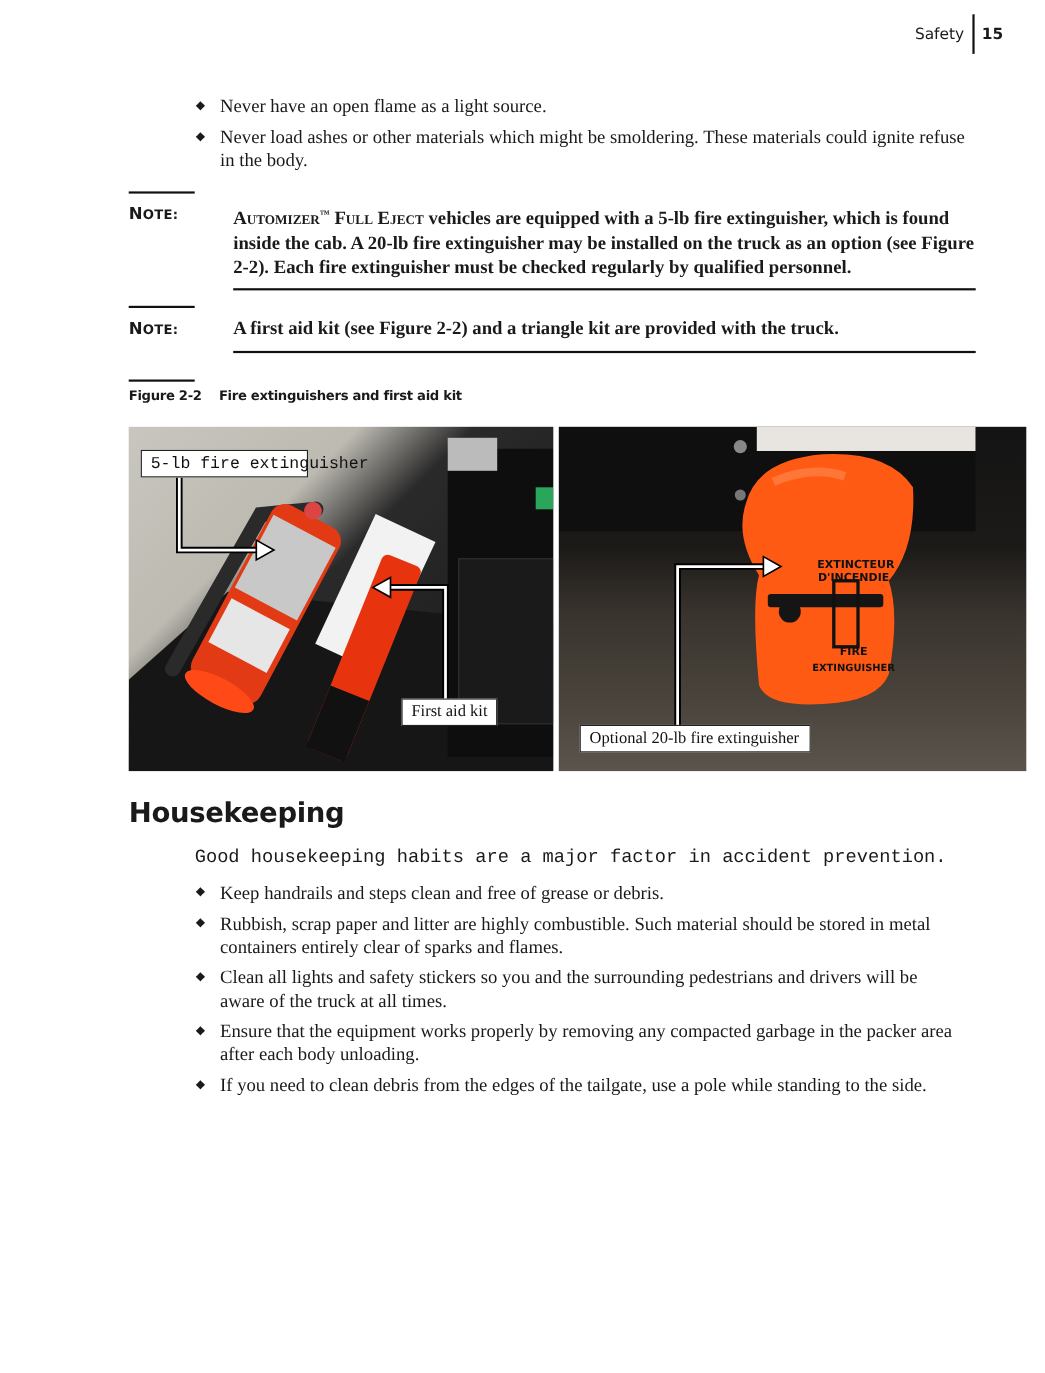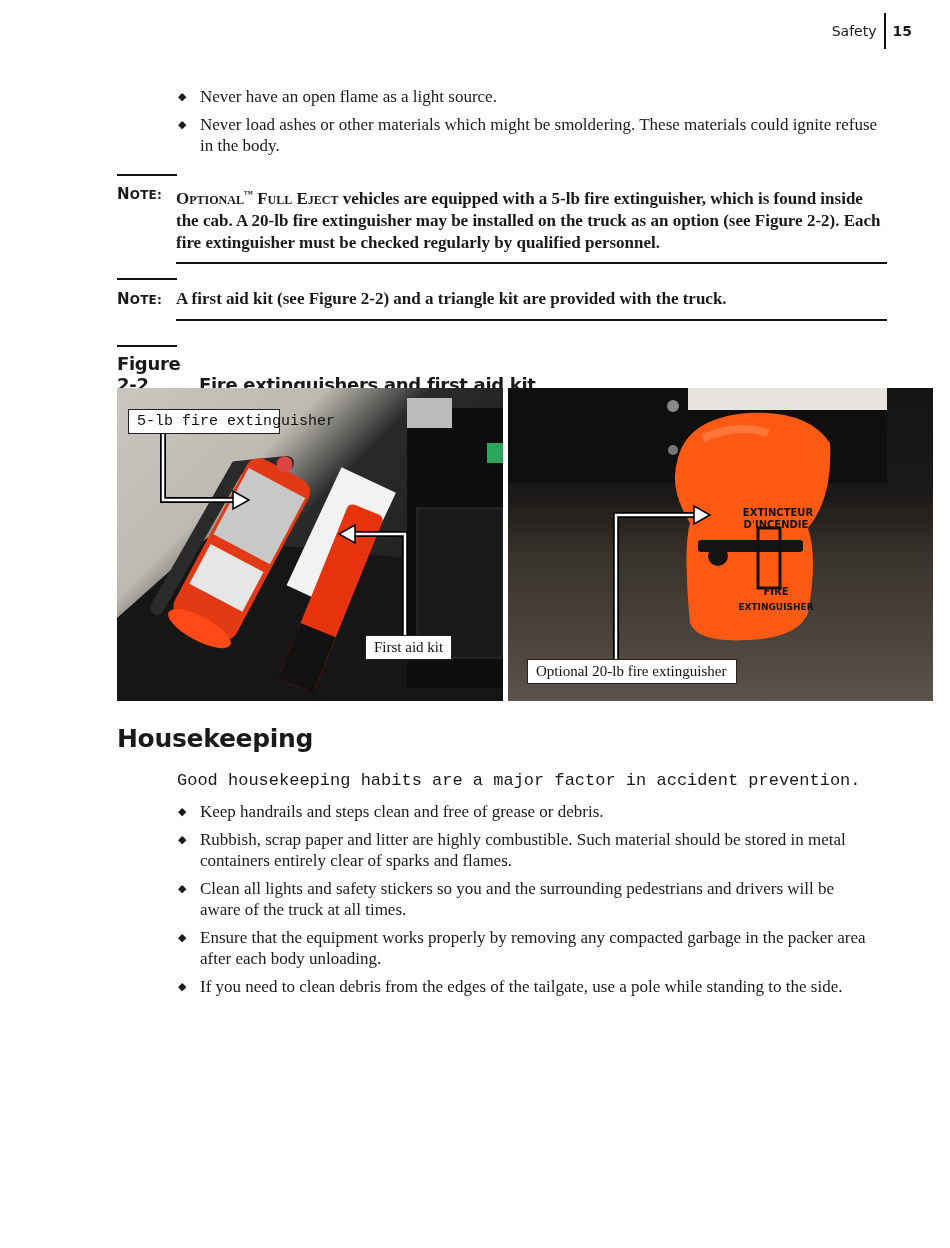--- a/index.html
+++ b/index.html
@@ -7,27 +7,27 @@
   .header { position:absolute; top:14px; right:38px; display:flex; align-items:center; height:34px; font-family:"DejaVu Sans", sans-serif; font-size:14px; }
   .header .section { padding-right:7px; }
   .header .sep { width:2px; height:36px; background:#111; }
   .header .pagenum { padding-left:7px; font-weight:bold; }
 
   .bullets { list-style:none; margin:0; padding:0; position:absolute; left:178px; width:700px; }
   .bullets li { position:relative; padding-left:22px; font-size:17px; line-height:21px; margin-bottom:7px; }
   .bullets li .dia { position:absolute; left:0; top:0; font-size:11px; line-height:21px; }
 
   .rule-short { position:absolute; left:117px; width:60px; height:2px; background:#111; }
-  .note { position:absolute; left:117px; width:770px; display:flex; }
+  .note { position:absolute; left:117px; width:770px; display:flex;gap:36px; }
   .note .lbl { width:59px; flex:none; font-family:"DejaVu Sans", sans-serif; font-weight:bold; font-size:15px; line-height:22px; letter-spacing:0.2px; }
   .note .lbl .sm { font-size:12px; }
   .note .body { flex:1; font-weight:bold; font-size:17px; line-height:22px; border-bottom:2px solid #111; padding-bottom:8px; }
   .sc { font-variant:small-caps; }
 
-  .fig-caption { position:absolute; left:117px; top:353px; font-family:"DejaVu Sans", sans-serif; font-weight:bold; font-size:18px; letter-spacing:-0.3px; }
+  .fig-caption { position:absolute; left:117px; top:353px; font-family:"DejaVu Sans", sans-serif; font-weight:bold; font-size:12px; letter-spacing:-0.3px; }
   .fig-caption .num { display:inline-block; width:82px; }
 
   .photo { position:absolute; top:388px; height:313px; overflow:hidden; }
   .photo-left { left:117px; width:386px; background:linear-gradient(135deg,#c9c6bf 0%,#bdbab2 30%,#2a2a2a 45%,#151515 100%); }
   .photo-right { left:508px; width:425px; background:linear-gradient(180deg,#141414 0%,#1c1a18 35%,#3a342e 55%,#4a443d 80%,#5a544c 100%); }
   .photo svg { position:absolute; left:0; top:0; }
   .callout { position:absolute; background:#fff; border:1px solid #222; font-family:"Liberation Serif", serif; font-size:15px; padding:3px 8px; color:#111; white-space:nowrap; }
 
   h2.section-title { position:absolute; left:117px; top:724px; margin:0; font-family:"DejaVu Sans", sans-serif; font-weight:bold; font-size:25px; letter-spacing:-0.3px; }
   .intro { position:absolute; left:177px; top:770px; font-size:17px; line-height:21px;font-family:Liberation Mono, monospace; }
@@ -42,21 +42,21 @@
 </div>
 
 <ul class="bullets" style="top:86px;">
   <li><span class="dia">◆</span><span>Never have an open flame as a light source.</span></li>
   <li><span class="dia">◆</span><span>Never load ashes or other materials which might be smoldering. These materials could ignite refuse in the body.</span></li>
 </ul>
 
 <div class="rule-short" style="top:174px;"></div>
 <div class="note" style="top:183px;">
   <div class="lbl"><span>N</span><span class="sm">OTE:</span></div>
-  <div class="body"><span class="sc">Optional</span><sup style="font-size:9px;">™</sup> <span class="sc">Full Eject</span><span> vehicles are equipped with a 5-lb fire extinguisher, which is found inside the cab. A 20-lb fire extinguisher may be installed on the truck as an option (see Figure 2-2). Each fire extinguisher must be checked regularly by qualified personnel.</span></div>
+  <div class="body"><span class="sc">Automizer</span><sup style="font-size:9px;">™</sup> <span class="sc">Full Eject</span><span> vehicles are equipped with a 5-lb fire extinguisher, which is found inside the cab. A 20-lb fire extinguisher may be installed on the truck as an option (see Figure 2-2). Each fire extinguisher must be checked regularly by qualified personnel.</span></div>
 </div>
 
 <div class="rule-short" style="top:278px;"></div>
 <div class="note" style="top:288px;">
   <div class="lbl"><span>N</span><span class="sm">OTE:</span></div>
   <div class="body" style="padding-bottom:9px;">A first aid kit (see Figure 2-2) and a triangle kit are provided with the truck.</div>
 </div>
 
 <div class="rule-short" style="top:345px;"></div>
 <div class="fig-caption">

